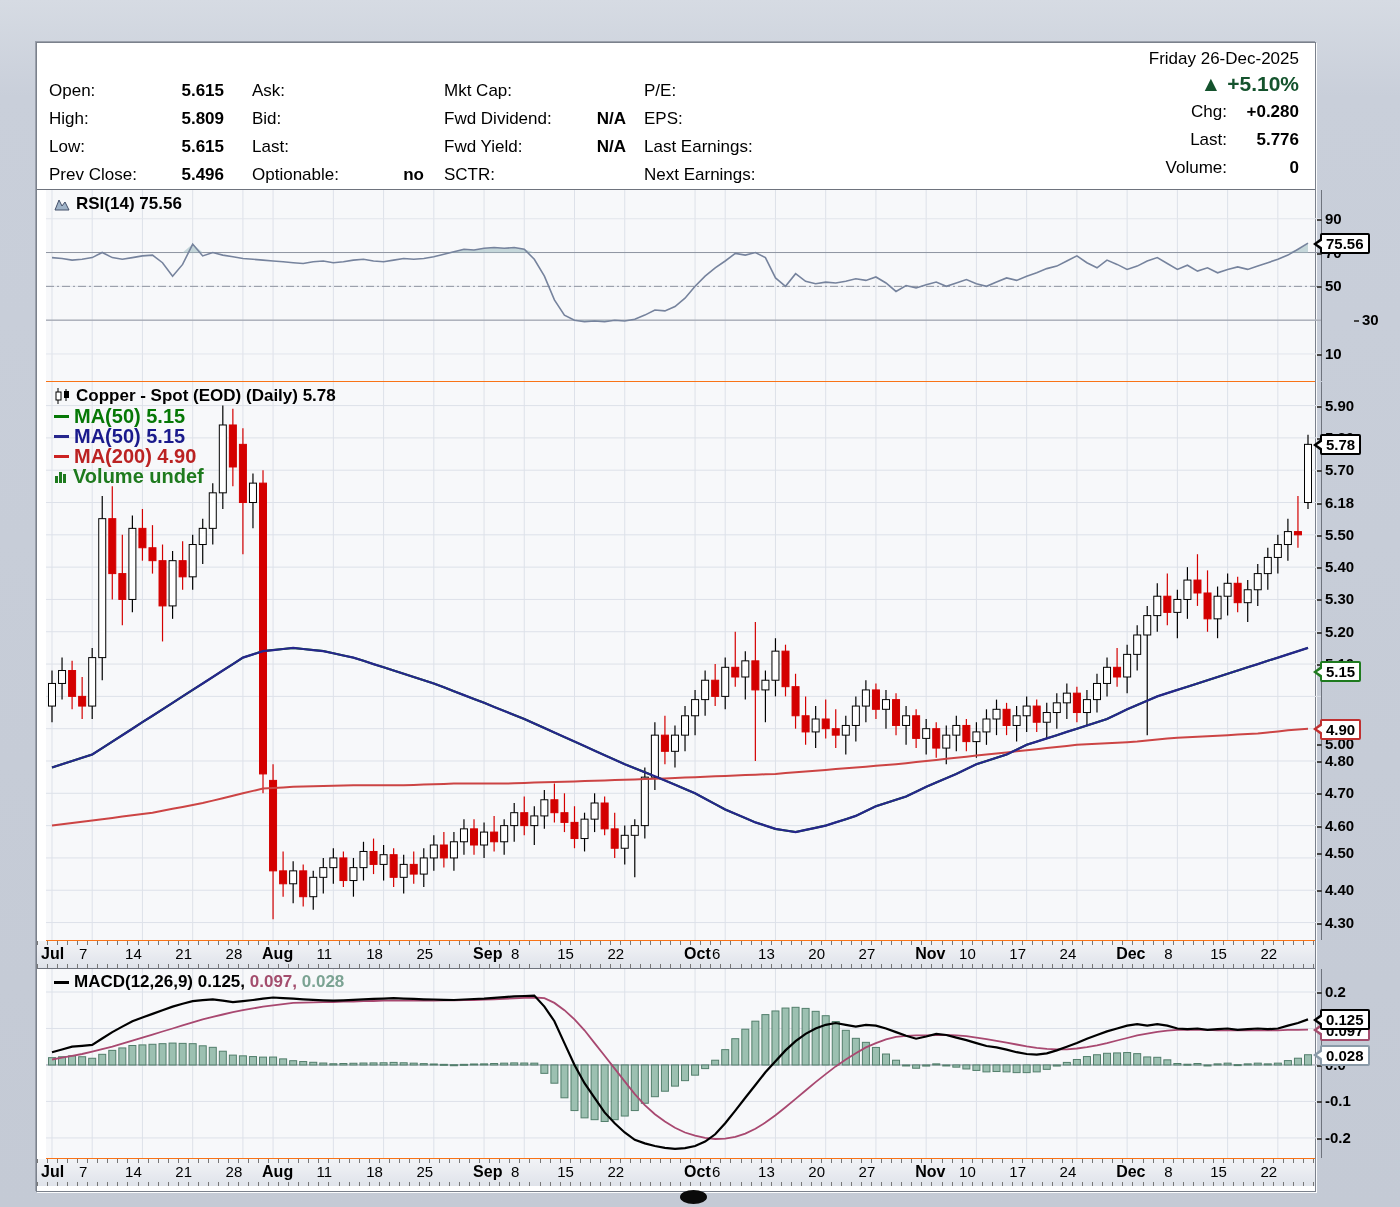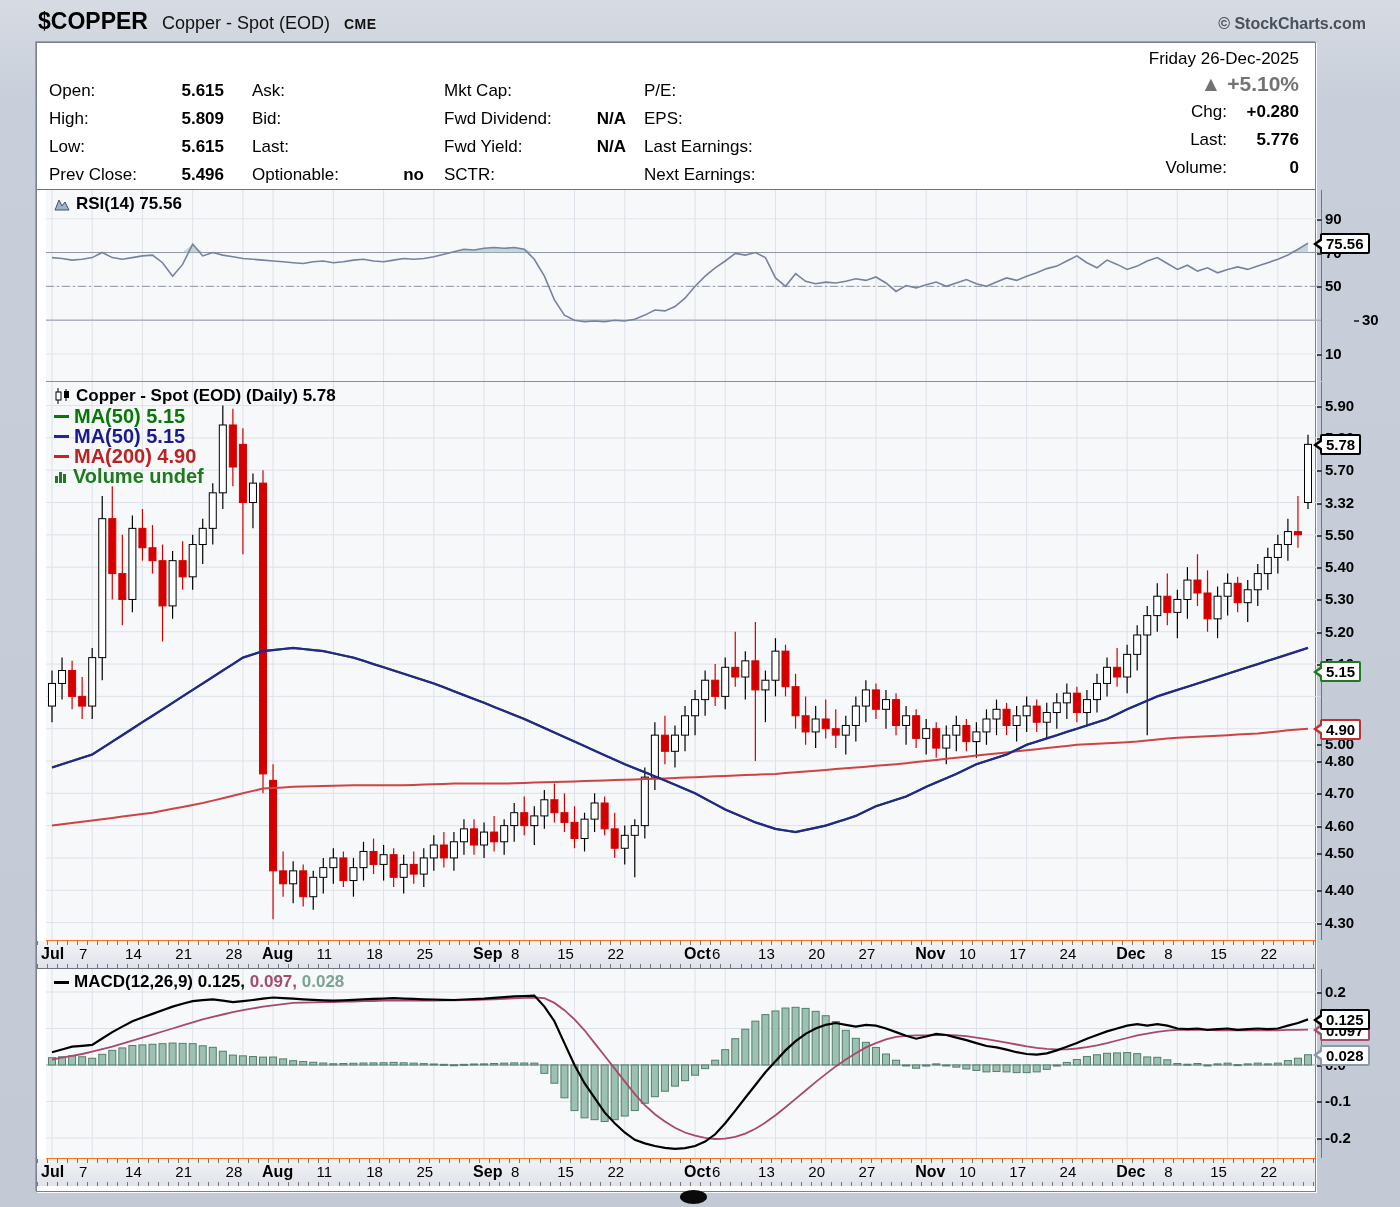--- a/index.html
+++ b/index.html
@@ -14,21 +14,21 @@
     border:1px solid #7b818c;box-shadow:1px 1px 0 #fafbfc, -1px -1px 0 #9aa0ab;}
   .panel{position:relative;background:#f7f8fa;border-bottom:1px solid #f97316;margin-left:9px;}
   .panel svg{display:block;}
   .quote{position:relative;height:146px;background:#fff;border-bottom:1px solid #6e737d;font-size:17px;color:#000;}
   .qcol{position:absolute;top:34px;}
   .qr{display:flex;height:28px;align-items:center;}
   .lbl{white-space:nowrap;}
   .val{font-weight:bold;margin-left:auto;white-space:nowrap;}
   .dateblock{position:absolute;right:16px;top:6px;text-align:right;}
   .dateline{font-size:17px;color:#000;}
-  .pctline{font-size:21px;font-weight:bold;color:#737373;margin-top:3px;height:26px;}
+  .pctline{font-size:21px;font-weight:bold;color:#14532d;margin-top:3px;height:26px;}
   .statline{font-size:17px;height:28px;line-height:28px;color:#000;}
   .statline .sv{display:inline-block;min-width:72px;text-align:right;font-weight:bold;}
   .legend{position:absolute;z-index:2;}
   .lrow{display:flex;align-items:center;height:20px;font-size:20px;font-weight:bold;white-space:nowrap;}
   .lrow.first{font-size:17px;}
   .dash{display:inline-block;width:15px;height:3px;margin-right:5px;}
   .lic{margin-right:5px;display:inline-flex;}
   .xaxis{position:relative;height:27px;background:linear-gradient(#f2f3f6,#dfe3ea);border-bottom:1px solid #6e737d;overflow:hidden;}
   .xaxis::before,.xaxis::after{content:"";position:absolute;left:0;right:0;height:4px;
     background:repeating-linear-gradient(90deg,#777 0 1px,transparent 1px 10.05px);}
@@ -46,26 +46,20 @@
     border-top:4px solid transparent;border-bottom:4px solid transparent;border-right:6px solid #fff;}
   .c-green{color:#067806;} .c-navy{color:#1a1a8c;} .c-red{color:#bb2222;} .c-vol{color:#1e7a1e;}
   .c-sig{color:#a34d6d;} .c-hist{color:#7ba393;} .c-black{color:#000;}
   .artifact-dot{position:absolute;left:680px;top:1190px;width:27px;height:14px;background:#0a0a0a;border-radius:50%;}
 </style>
 </head>
 <body>
 
 <div class="window">
 
-  <div class="titlebar">
-    <span class="sym">$COPPER</span>
-    <span class="nm">Copper - Spot (EOD)</span>
-    <span class="ex">CME</span>
-    <span class="copy">© StockCharts.com</span>
-  </div>
 
   <div class="chartbox">
 
     <div class="quote">
       <div class="qcol" style="left:12px;width:175px">
         <div class="qr">
             <span class="lbl">Open:</span>
             <span class="val">5.615</span>
           </div>
         <div class="qr">
@@ -779,21 +773,21 @@
     <div class="callout" id="co-m2" style="--c: #8a9aa8; top: 1002.74px;">0.028</div>
     <div class="callout" id="co-m0" style="--c: #000; top: 967.351px;">0.125</div>
   <span class="ytick" style="top: 167.735px; text-align: right;">90</span>
       <span class="ytick" style="top: 201.54px;">70</span>
       <span class="ytick" style="top: 235.345px;">50</span>
       <span class="ytick" style="top: 269.15px; margin-left: 37px;">30</span>
       <span class="ytick" style="top: 302.956px;">10</span>
       <span class="ytick" style="top: 354.587px;">5.90</span>
       <span class="ytick" style="top: 386.897px;">5.80</span>
       <span class="ytick" style="top: 419.207px;">5.70</span>
-      <span class="ytick" style="top: 451.518px;">3.32</span>
+      <span class="ytick" style="top: 451.518px;">6.18</span>
       <span class="ytick" style="top: 483.828px;">5.50</span>
       <span class="ytick" style="top: 516.138px;">5.40</span>
       <span class="ytick" style="top: 548.449px;">5.30</span>
       <span class="ytick" style="top: 580.759px;">5.20</span>
       <span class="ytick" style="top: 613.069px;">5.10</span>
       <span class="ytick" style="top: 645.38px; margin-top: 48px;">5.00</span>
       <span class="ytick" style="top: 677.69px;">4.90</span>
       <span class="ytick" style="top: 710.001px;">4.80</span>
       <span class="ytick" style="top: 742.311px;">4.70</span>
       <span class="ytick" style="top: 774.621px;">4.60</span>

